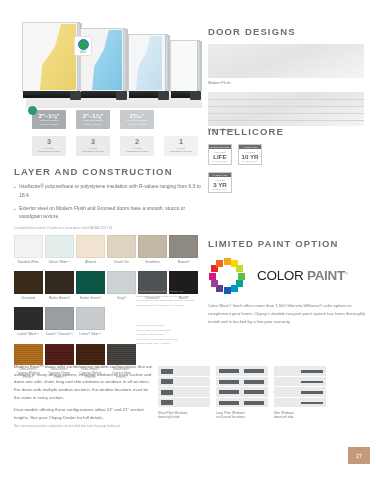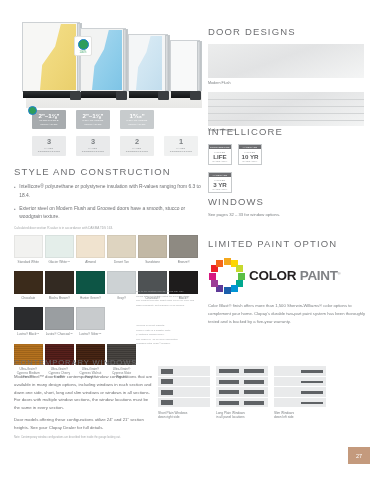--- a/index.html
+++ b/index.html
@@ -11,21 +11,21 @@
     position: relative;
     overflow: hidden;
   }
   .page { position: relative; width: 376px; height: 480px; background:#fff; }
 
   
   .sec-h {
     font-size: 9.5px;
     letter-spacing: 1.15px;
     color: #6d6e71;
-    font-weight: 400;
+    font-weight: 700;
     white-space: nowrap;
   }
 
   
   .hero { position: absolute; left: 18px; top: 12px; width: 182px; height: 96px; }
   .hero .floor {
     position:absolute; left:8px; top:74px; width:176px; height:22px;
     background: linear-gradient(180deg,#f3f3f1,#e8e8e6);
   }
   .panel { position: absolute; bottom: 16px; border:1px solid #cdd1d4; }
@@ -162,21 +162,21 @@
   
   .wsec { position:absolute; left:208px; top:196px; width:162px; }
   .wsec p { font-size:4.2px; color:#7b7f82; margin-top:5px; }
 
   
   .cp { position:absolute; left:208px; top:238px; width:164px; }
   .cb-logo { display:flex; align-items:center; gap:3px; margin-top:8px; }
   .ring-wrap { position:relative; width:38px; height:38px; }
   .ring-wrap .dot2 { position:absolute; width:7px; height:7px; }
   .cb-text { font-size:13.5px; letter-spacing:-.3px; line-height:1; white-space:nowrap; }
-  .cb-text b { color:#231f20; font-weight:bold; }
+  .cb-text b { color:#231f20; font-weight:normal;margin-left:8px; }
   .cb-text span { color:#808285; font-weight:bold; }
   .cb-text sup { font-size:4px; vertical-align:super; color:#808285; }
   .cp p { font-size:4.2px; line-height:1.85; color:#7b7f82; margin-top:7px; }
 
   
   .pgnum {
     position:absolute; right:6px; bottom:16px; width:22px; height:17px;
     background:#c49a7d; color:#fff; font-size:5.5px;
     display:flex; align-items:center; justify-content:center;
   }
@@ -254,21 +254,21 @@
       <span class="sm">CONSTRUCTION</span>
     </div>
     <div class="chip lyr lyr3 l4">
       <span class="big">1</span>
       <span class="sm">LAYER</span>
       <span class="sm">CONSTRUCTION</span>
     </div>
   </div>
 
   <div class="style-sec">
-    <div class="sec-h">STYLE AND CONSTRUCTION</div>
+    <div class="sec-h">LAYER AND CONSTRUCTION</div>
     <div class="bullets">
       <div class="bullet">
         <span class="dot">▪</span>
         <span class="txt">Intellicore® polyurethane or polystyrene insulation with R-values ranging from 6.3 to 18.4.</span>
       </div>
       <div class="bullet">
         <span class="dot">▪</span>
         <span class="txt">Exterior steel on Modern Flush and Grooved doors have a smooth, stucco or woodgrain texture.</span>
       </div>
     </div>
@@ -374,21 +374,20 @@
     <div class="colors-note2">
       <p>*Popular in select markets.</p>
       <p>Glacier White is a brighter white.</p>
       <p>†Additional charges apply.</p>
       <p>See pages 34–37 for more information</p>
       <p>regarding Ultra-Grain® finishes.</p>
     </div>
   </div>
 
   <div class="cw">
-    <h3>CONTEMPORARY WINDOWS</h3>
     <p>Modern Steel™ doors offer contemporary window configurations that are available in many design options, including windows in each section and down one side, short, long and slim windows or windows in all sections. For doors with multiple window sections, the window locations must be the same in every section.</p>
     <p>Door models offering these configurations utilize 24" and 21" section heights. See your Clopay Dealer for full details.</p>
     <div class="fine">Note: Contemporary window configurations are described from inside the garage looking out.</div>
   </div>
 
   <div class="wd-row">
     <div class="wdoor">
       <div class="sect">
           <span class="win w-short" style="left:3px"></span>
         </div>
@@ -482,24 +481,20 @@
     <div class="wr-row">
       <div class="wbadge">
         <div class="top">HARDWARE</div>
         <div class="l1t">LIMITED</div>
         <div class="mid">3 YR</div>
         <div class="l2t">WARRANTY</div>
       </div>
     </div>
   </div>
 
-  <div class="wsec">
-    <div class="sec-h">WINDOWS</div>
-    <p>See pages 32 – 33 for window options.</p>
-  </div>
 
   <div class="cp">
     <div class="sec-h">LIMITED PAINT OPTION</div>
     <div class="cb-logo">
       <div class="ring-wrap">
           <div class="dot2" style="background: rgb(244, 168, 29); left: 15.5px; top: 1px;"></div>
           <div class="dot2" style="background: rgb(253, 213, 0); left: 22.75px; top: 2.94263px;"></div>
           <div class="dot2" style="background: rgb(198, 217, 46); left: 28.0574px; top: 8.25px;"></div>
           <div class="dot2" style="background: rgb(91, 191, 70); left: 30px; top: 15.5px;"></div>
           <div class="dot2" style="background: rgb(0, 168, 143); left: 28.0574px; top: 22.75px;"></div>

